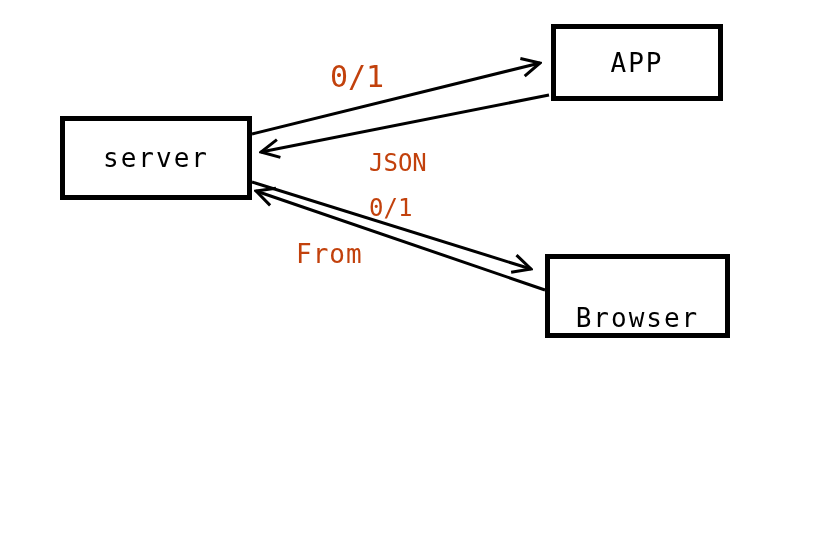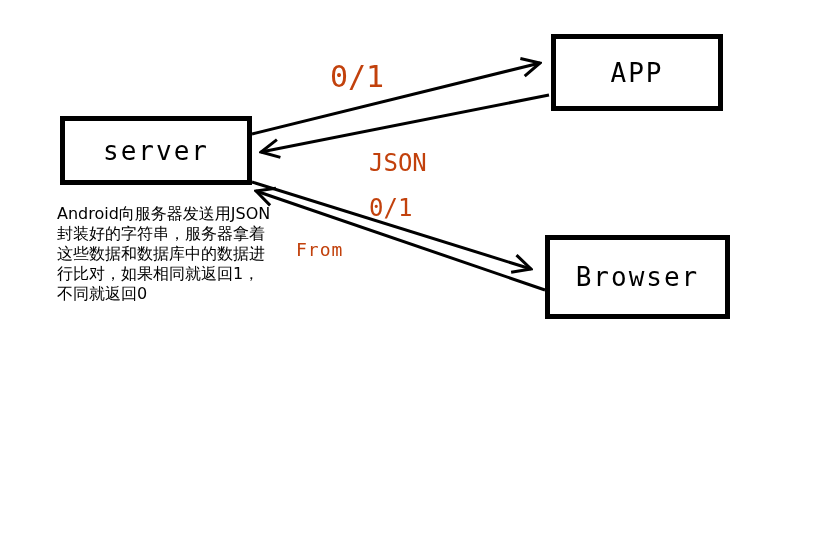--- a/index.html
+++ b/index.html
@@ -29,33 +29,33 @@
     box-sizing: border-box;
     border: 5px solid #000000;
     background: #ffffff;
     display: flex;
     align-items: center;
     justify-content: center;
     font-size: 26px;
     color: #000000;
     letter-spacing: 2px;
   }
-  .node-server  { left: 60px;  top: 116px; width: 192px; height: 69px; }
-  .node-app     { left: 551px; top: 34px;  width: 172px; height: 77px; }
-  .node-browser { left: 545px; top: 235px; width: 185px; height: 84px; }
+  .node-server  { left: 60px;  top: 116px; width: 192px; height: 84px; }
+  .node-app     { left: 551px; top: 24px;  width: 172px; height: 77px; }
+  .node-browser { left: 545px; top: 254px; width: 185px; height: 84px; align-items: flex-end; }
   .edge-label {
     position: absolute;
     color: #c2410c;
     line-height: 1;
     white-space: nowrap;
   }
   .lbl-zerone-top      { left: 330px; top: 62px;  font-size: 30px; }
   .lbl-json            { left: 369px; top: 151px; font-size: 24px; }
   .lbl-zerone-bottom   { left: 369px; top: 196px; font-size: 24px; }
-  .lbl-from            { left: 296px; top: 241px; font-size: 18px; letter-spacing: 1px; }
+  .lbl-from            { left: 296px; top: 241px; font-size: 26px; letter-spacing: 1px; }
   .annotation {
     position: absolute;
     left: 57px;
     top: 204px;
     width: 240px;
     font-size: 16px;
     line-height: 20px;
     color: #000000;
     white-space: pre-line;
     font-family: "DejaVu Sans", "Liberation Sans", sans-serif;
@@ -91,19 +91,14 @@
   </div>
 
   <div class="edge-label lbl-zerone-top">0/1</div>
 
   <div class="edge-label lbl-json">JSON</div>
 
   <div class="edge-label lbl-zerone-bottom">0/1</div>
 
   <div class="edge-label lbl-from">From</div>
 
-  <div class="annotation">Android向服务器发送用JSON
-封装好的字符串，服务器拿着
-这些数据和数据库中的数据进
-行比对，如果相同就返回1，
-不同就返回0</div>
 
 </div>
 
 </body></html>

